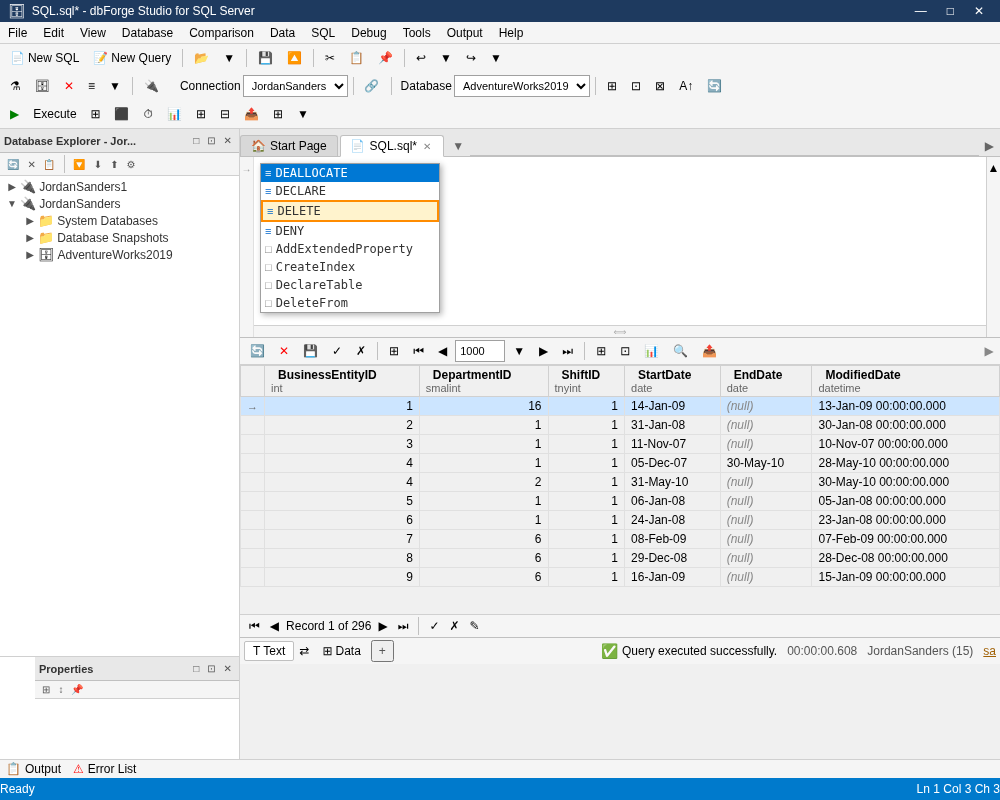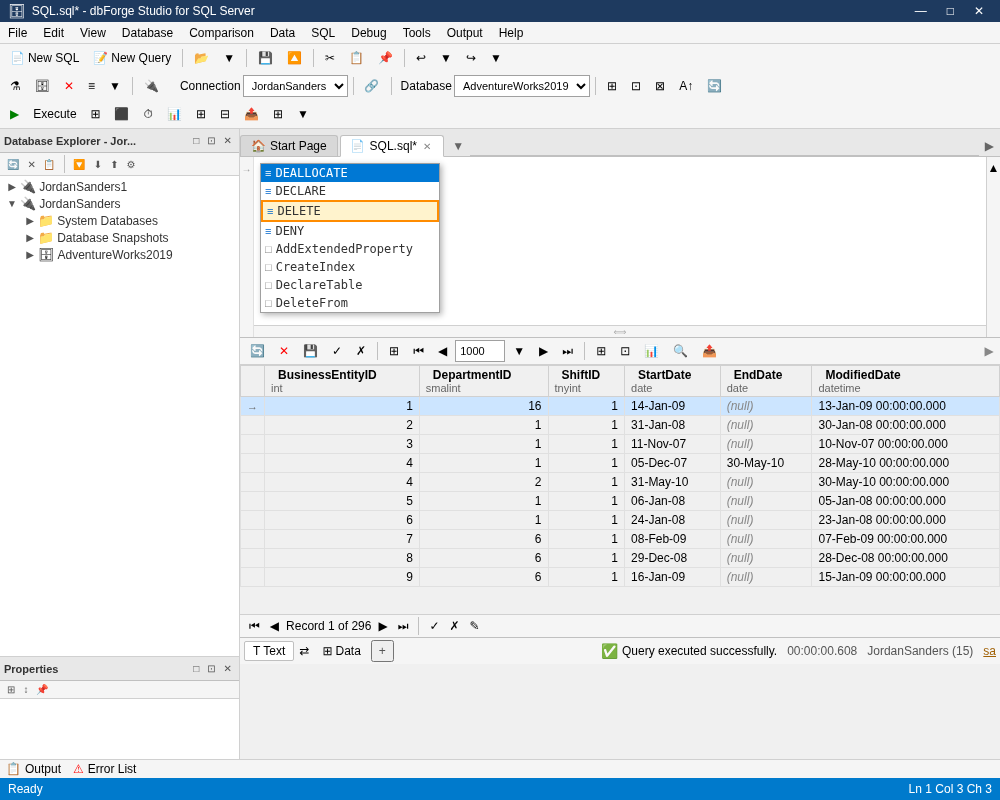--- a/index.html
+++ b/index.html
@@ -36,21 +36,21 @@
 
     .db-toolbar { display: flex; align-items: center; padding: 2px 4px; gap: 2px; background: #f5f5f5; border-bottom: 1px solid #d0d0d0; }
 
     .tree-area { flex: 1; overflow: auto; padding: 2px; }
     .tree-item { display: flex; align-items: center; padding: 1px 2px; cursor: pointer; }
     .tree-expand { width: 16px; display: inline-block; text-align: center; color: #555; font-size: 10px; }
     .tree-icon { margin-right: 3px; font-size: 13px; }
     .tree-label { font-size: 12px; color: #333; }
 
     
-    .properties-panel { border-top: 1px solid #d0d0d0; background: white; }
+    .properties-panel { border-top: 1px solid #d0d0d0; background: white; padding-left: 35px; }
     .prop-toolbar { display: flex; align-items: center; padding: 2px 4px; gap: 2px; background: #f5f5f5; border-bottom: 1px solid #d0d0d0; }
 
     
     .right-panel { flex: 1; display: flex; flex-direction: column; overflow: hidden; }
 
     
     .tab-bar { display: flex; align-items: flex-end; background: #e8e8e8; border-bottom: 1px solid #c0c0c0; padding-top: 4px; min-height: 28px; }
     .tab { display: flex; align-items: center; gap: 4px; padding: 3px 10px; border: 1px solid #c0c0c0; border-bottom: none; cursor: pointer; background: #d8d8d8; margin-right: 2px; font-size: 11px; border-radius: 3px 3px 0 0; }
     .tab.active { background: white; border-bottom: 1px solid white; margin-bottom: -1px; }
     .tab-close { color: #888; font-size: 10px; padding: 0 2px; }
@@ -89,21 +89,21 @@
     .nav-row { display: flex; align-items: center; padding: 2px 6px; gap: 4px; background: #f5f5f5; border-top: 1px solid #d0d0d0; font-size: 11px; }
     .nav-btn { background: none; border: none; cursor: pointer; padding: 1px 3px; font-size: 12px; }
 
     
     .bottom-tabs { display: flex; align-items: center; border-top: 1px solid #c0c0c0; background: #f5f5f5; padding: 2px 4px; gap: 2px; }
     .bottom-tab { display: flex; align-items: center; gap: 3px; padding: 2px 8px; cursor: pointer; border-radius: 2px; }
     .bottom-tab.active { background: white; border: 1px solid #c0c0c0; }
     .add-tab-btn { padding: 2px 6px; color: #555; cursor: pointer; }
 
     
-    .status-bar { background: #007acc; color: white; height: 22px; display: flex; align-items: center; justify-content: space-between; padding: 0 8px; }
+    .status-bar { background: #007acc; color: white; height: 22px; display: flex; align-items: center; justify-content: space-between; padding: 0 0; }
     .status-left { display: flex; align-items: center; gap: 8px; }
     .status-right { display: flex; align-items: center; gap: 8px; }
     .status-ok { display: flex; align-items: center; gap: 3px; }
     .status-green { color: #7eff7e; font-size: 14px; }
 
     
     .output-bar { display: flex; align-items: center; gap: 4px; background: #f5f5f5; border-top: 1px solid #d0d0d0; padding: 2px 6px; }
   </style>
 </head>
 <body>

